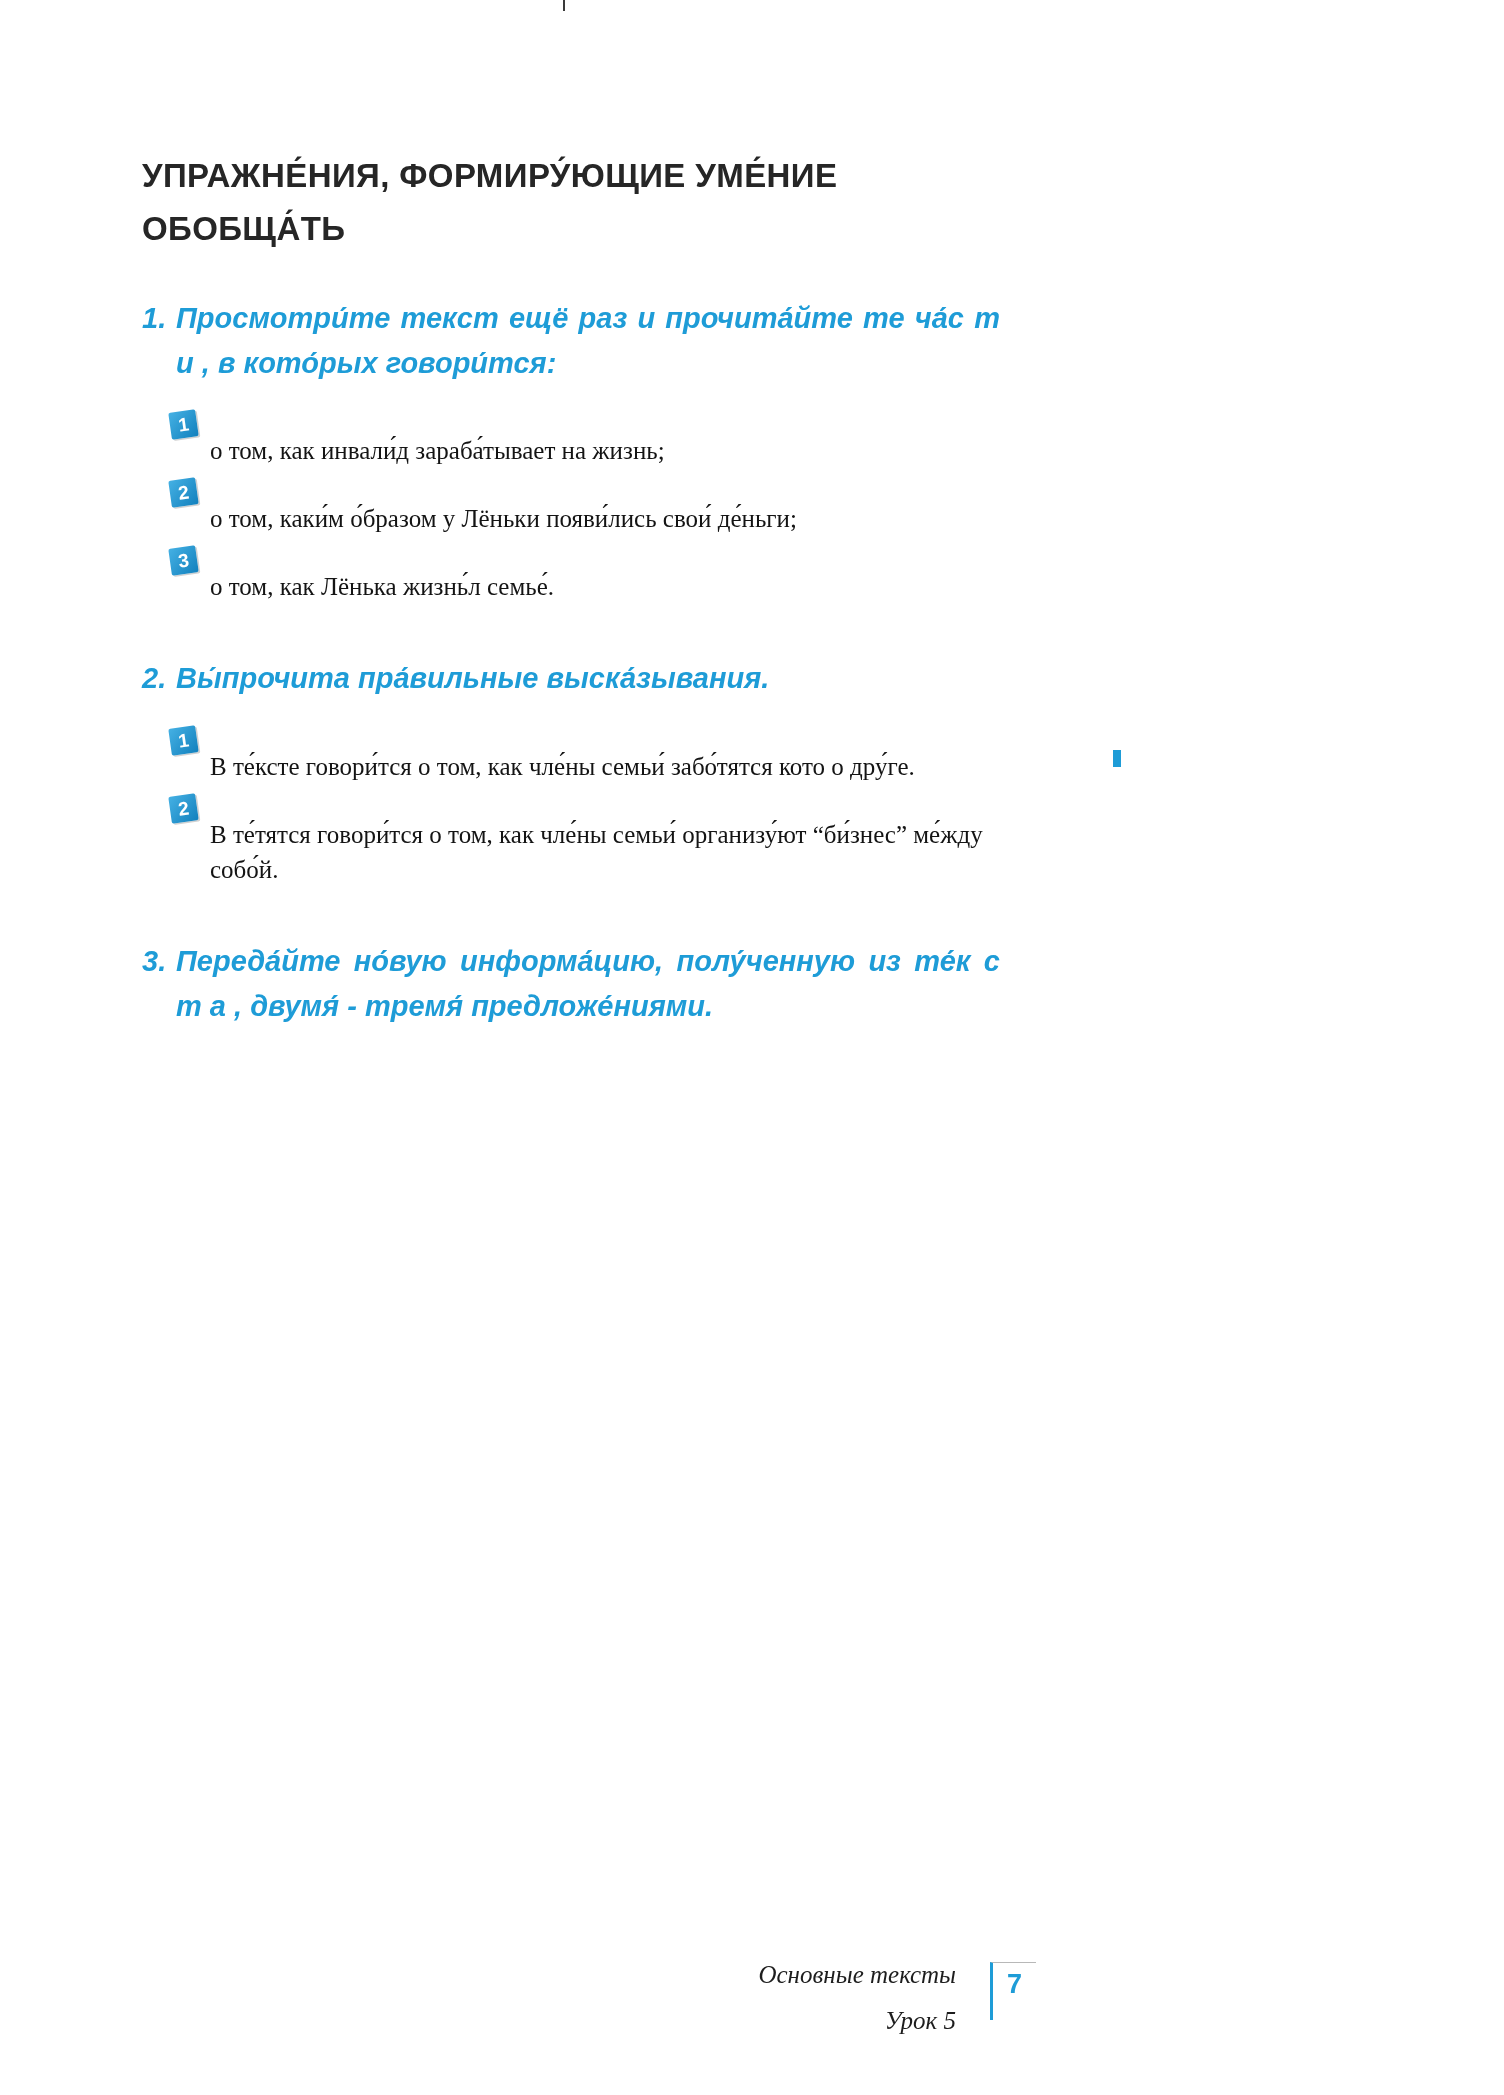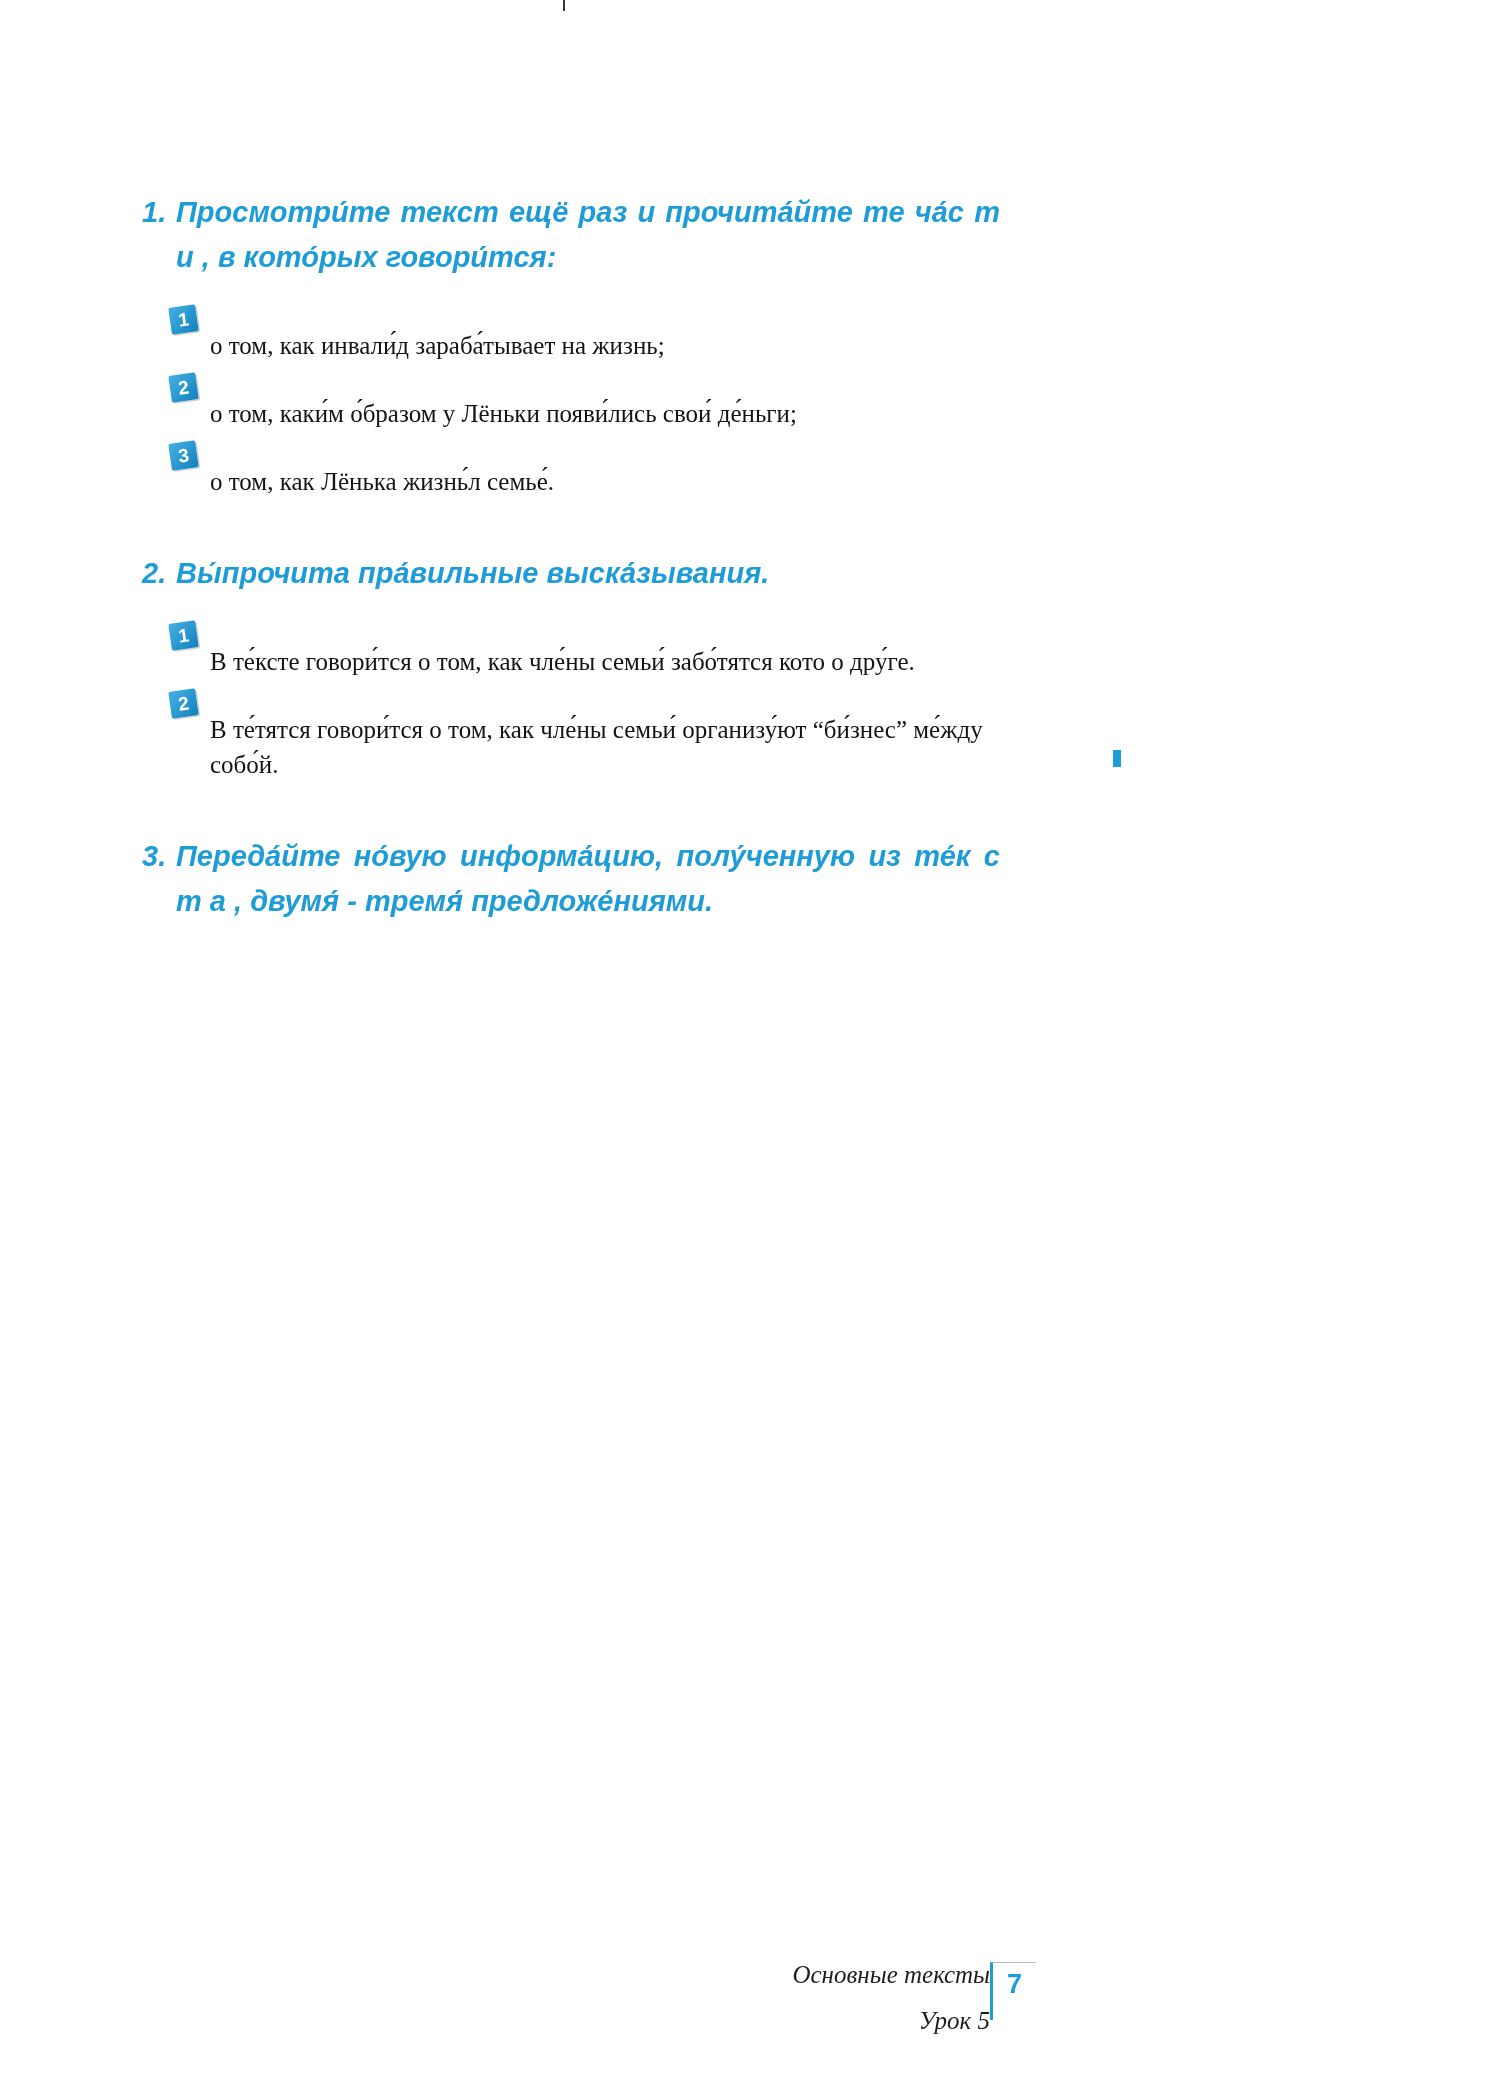--- a/index.html
+++ b/index.html
@@ -114,21 +114,21 @@
     display: flex;
     justify-content: flex-end;
     align-items: flex-start;
   }
   .footer-text {
     text-align: right;
     font-style: italic;
     font-size: 25px;
     line-height: 1.85;
     color: #1d1d1d;
-    margin-right: 0;
+    margin-right: 34px;
     padding-top: 2px;
   }
   .pagenum-box {
     margin-top: 12px;
     width: 46px;
     height: 58px;
     border-top: 1px solid #b8b8b8;
     border-left: 3px solid var(--accent, #1e9cd7);
     display: flex;
     justify-content: center;
@@ -145,20 +145,21 @@
 <body>
 
 <div class="page">
 
   <div class="tick-top"></div>
   <div class="tick-right"></div>
 
   <div class="content">
 
     <h1 class="title">
+      <span class="title-line">УПРАЖНЕ́НИЯ, ФОРМИРУ́ЮЩИЕ УМЕ́НИЕ ОБОБЩА́ТЬ</span>
     </h1>
 
     <section class="exercise first">
       <div class="prompt">
         <span class="num">1.</span>
         <span class="prompt-text">Просмотри́те текст ещё раз и прочита́йте те ча́с т и , в кото́рых говори́тся:</span>
       </div>
       <ul class="items">
         <li class="item">
           <span class="badge">1</span>

